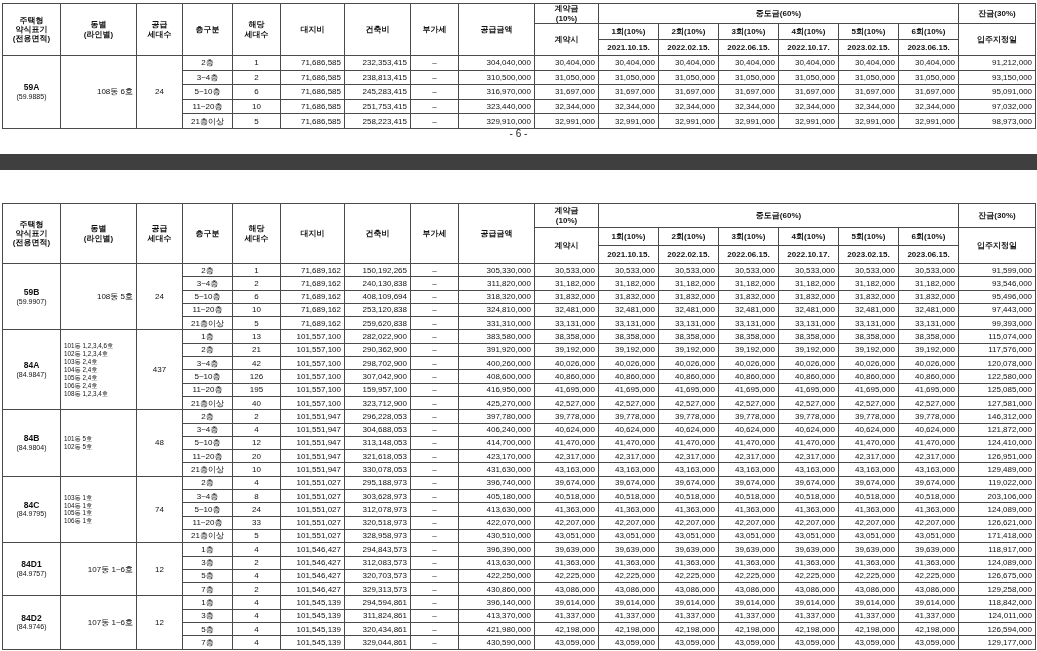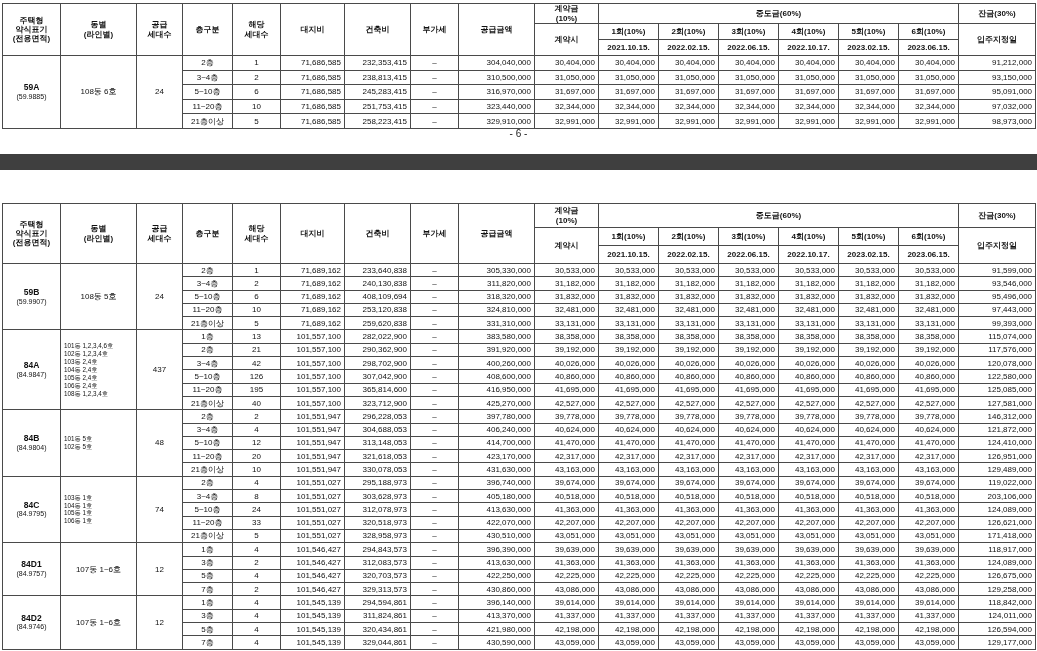--- a/index.html
+++ b/index.html
@@ -20,21 +20,21 @@
     line-height:1.15;
   }
   table.price th{font-weight:bold;font-size:8px;text-align:center;background:#fff;}
   table.price td{font-size:8px;}
   td.num{text-align:right;}
   td.ctr{text-align:center;}
   th.date-cell{background:#e9e9e9;font-size:7.5px;}
   td.type-cell{text-align:center;vertical-align:middle;}
   .tname{font-weight:bold;font-size:8.5px;}
   .tarea{font-size:7px;}
-  td.dong-cell{text-align:center;vertical-align:middle;font-size:7px;}
+  td.dong-cell{text-align:right;vertical-align:middle;font-size:7px;}
   td.dong-cell.multi{text-align:left;font-size:6.3px;line-height:1.25;}
   td.supply-cell{text-align:center;vertical-align:middle;}
   .t1 thead tr:nth-child(1){height:20px;}
   .t1 thead tr:nth-child(2){height:16px;}
   .t1 thead tr:nth-child(3){height:16px;}
   .t1 tbody tr{height:14.6px;}
   .t2 thead tr:nth-child(1){height:24px;}
   .t2 thead tr:nth-child(2){height:18px;}
   .t2 thead tr:nth-child(3){height:18px;}
   .t2 tbody tr{height:13.3px;}
@@ -259,21 +259,21 @@
         <tr>
           <td rowspan="5" class="type-cell">
             <div class="tname">59B</div>
             <div class="tarea">(59.9907)</div>
           </td>
           <td rowspan="5" class="dong-cell">108동 5호</td>
           <td rowspan="5" class="supply-cell">24</td>
           <td class="ctr">2층</td>
           <td class="ctr">1</td>
           <td class="num">71,689,162</td>
-          <td class="num">233,640,838</td>
+          <td class="num">150,192,265</td>
           <td class="ctr">–</td>
           <td class="num">305,330,000</td>
           <td class="num">30,533,000</td>
           <td class="num">30,533,000</td>
           <td class="num">30,533,000</td>
           <td class="num">30,533,000</td>
           <td class="num">30,533,000</td>
           <td class="num">30,533,000</td>
           <td class="num">30,533,000</td>
           <td class="num">91,599,000</td>
@@ -409,21 +409,21 @@
           <td class="num">40,860,000</td>
           <td class="num">40,860,000</td>
           <td class="num">40,860,000</td>
           <td class="num">40,860,000</td>
           <td class="num">122,580,000</td>
         </tr>
         <tr>
           <td class="ctr">11~20층</td>
           <td class="ctr">195</td>
           <td class="num">101,557,100</td>
-          <td class="num">365,814,600</td>
+          <td class="num">159,957,100</td>
           <td class="ctr">–</td>
           <td class="num">416,950,000</td>
           <td class="num">41,695,000</td>
           <td class="num">41,695,000</td>
           <td class="num">41,695,000</td>
           <td class="num">41,695,000</td>
           <td class="num">41,695,000</td>
           <td class="num">41,695,000</td>
           <td class="num">41,695,000</td>
           <td class="num">125,085,000</td>

